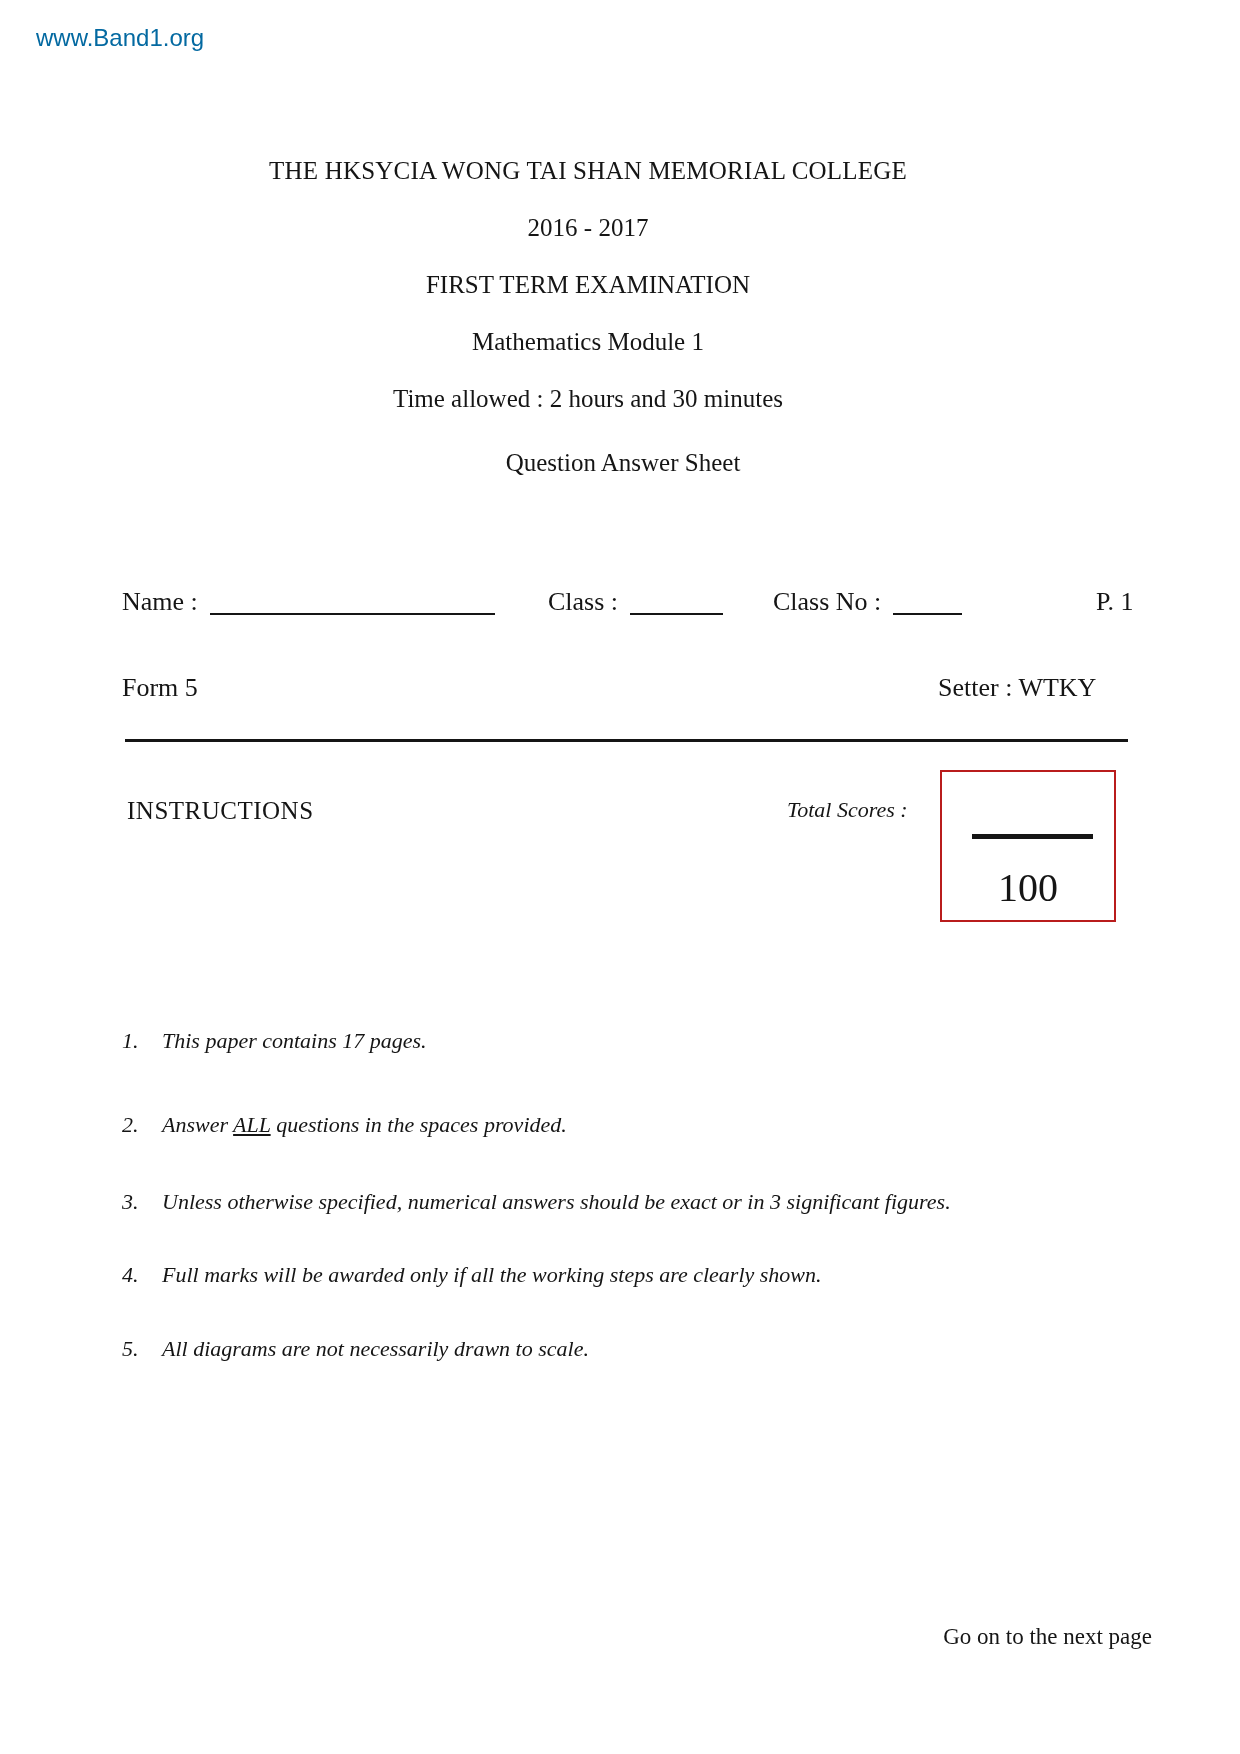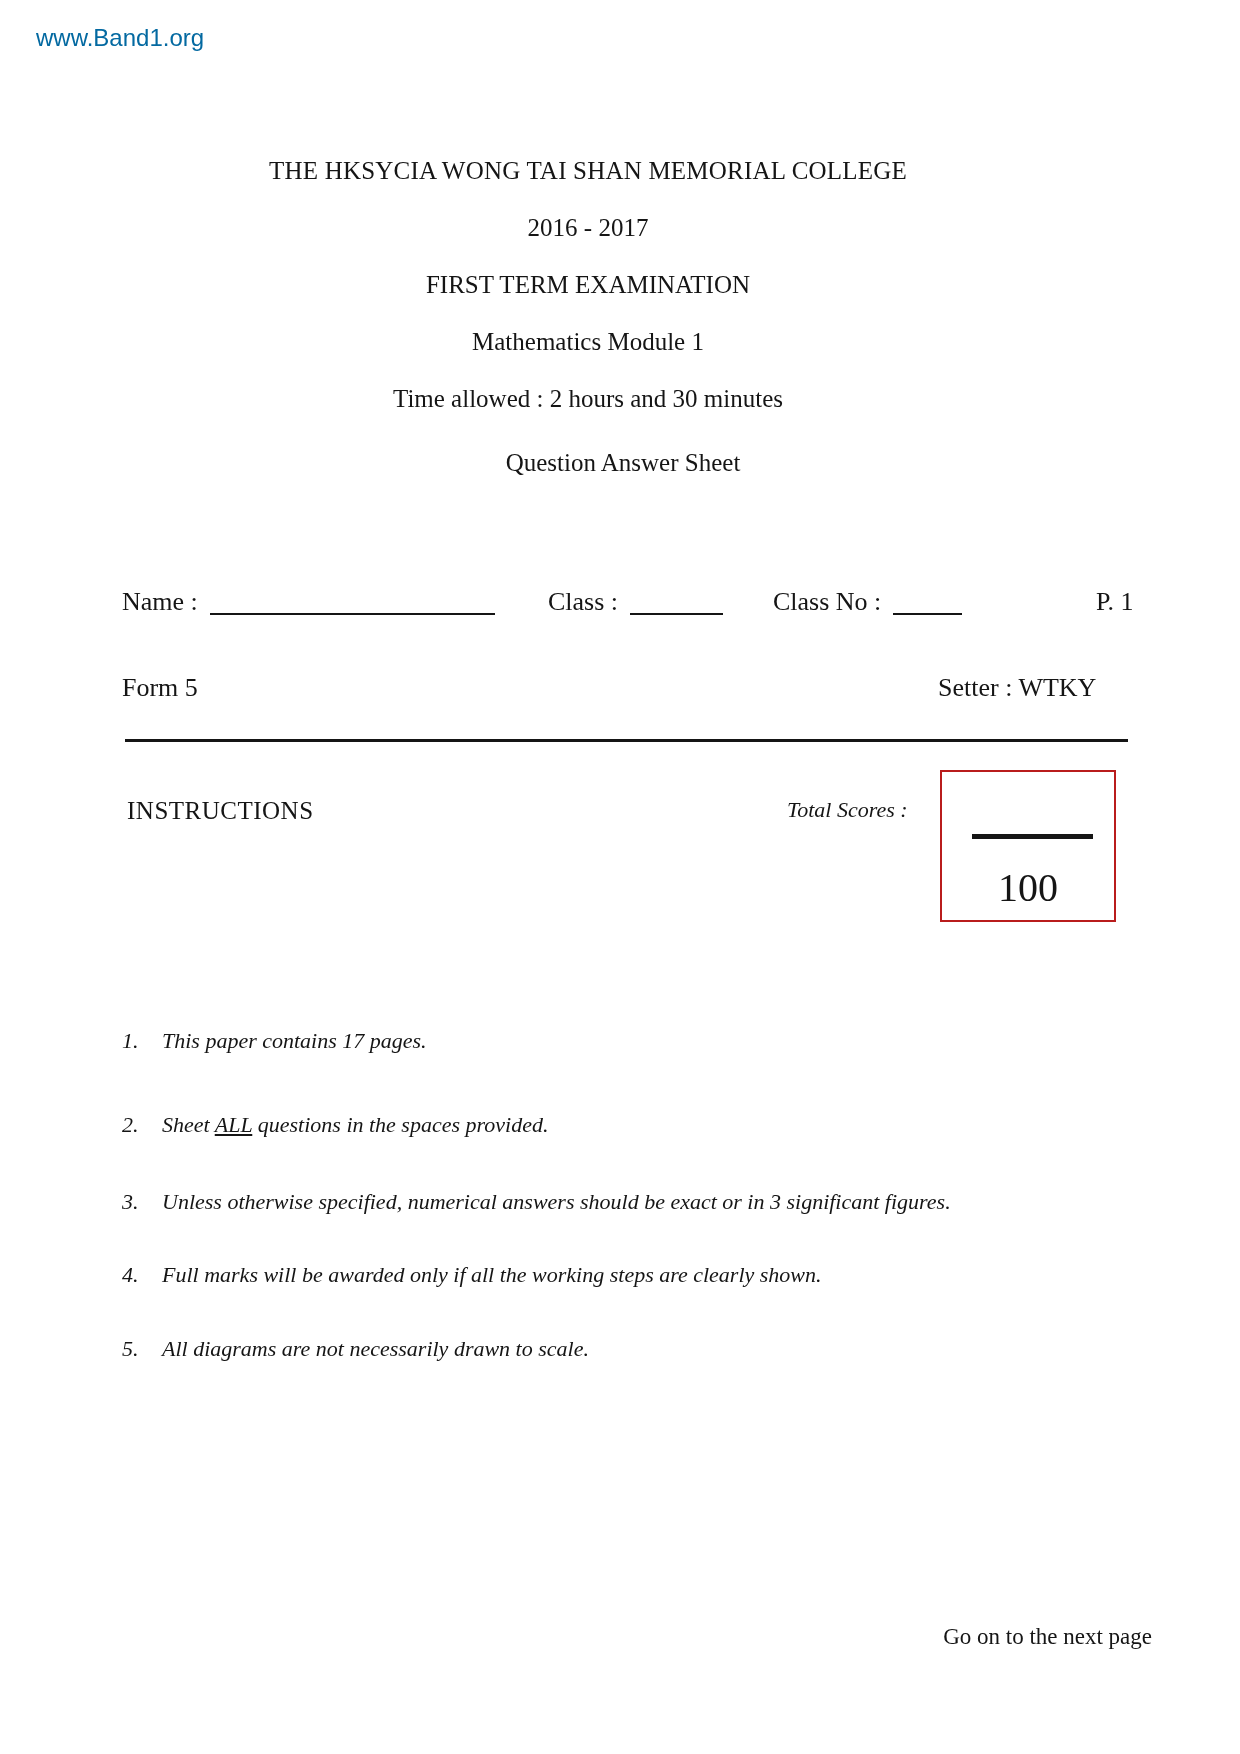--- a/index.html
+++ b/index.html
@@ -83,21 +83,21 @@
   <div class="score-line"></div>
   <div class="score-value">100</div>
 </div>
 
 <div class="abs item item-1">
   <span class="num">1.</span>
   <span class="txt"><span>This paper contains 17 pages.</span><span class="u"></span><span></span></span>
 </div>
 <div class="abs item item-2">
   <span class="num">2.</span>
-  <span class="txt"><span>Sheet </span><span class="u">ALL</span><span> questions in the spaces provided.</span></span>
+  <span class="txt"><span>Answer </span><span class="u">ALL</span><span> questions in the spaces provided.</span></span>
 </div>
 <div class="abs item item-3">
   <span class="num">3.</span>
   <span class="txt"><span>Unless otherwise specified, numerical answers should be exact or in 3 significant figures.</span><span class="u"></span><span></span></span>
 </div>
 <div class="abs item item-4">
   <span class="num">4.</span>
   <span class="txt"><span>Full marks will be awarded only if all the working steps are clearly shown.</span><span class="u"></span><span></span></span>
 </div>
 <div class="abs item item-5">

